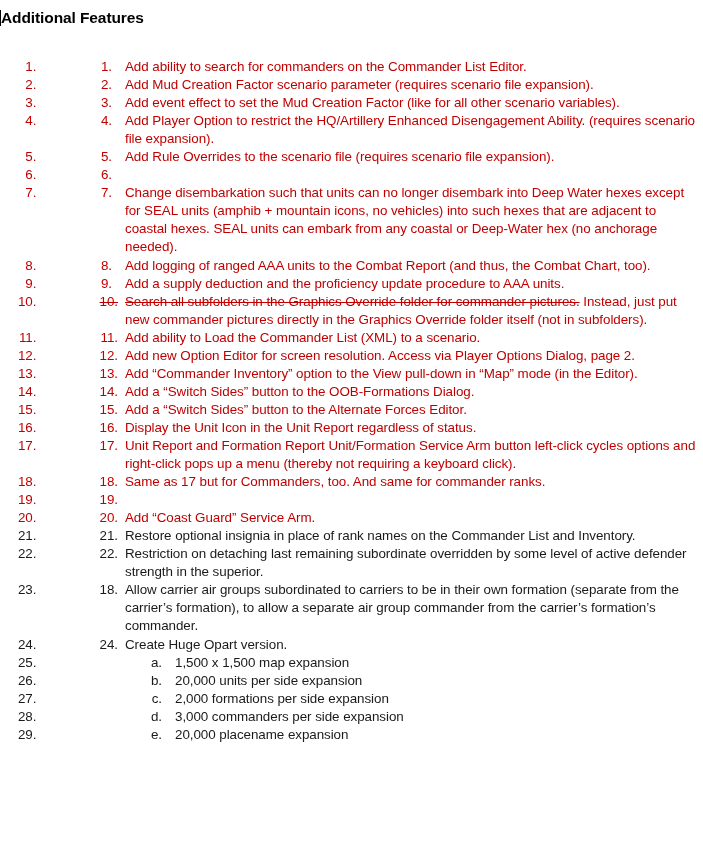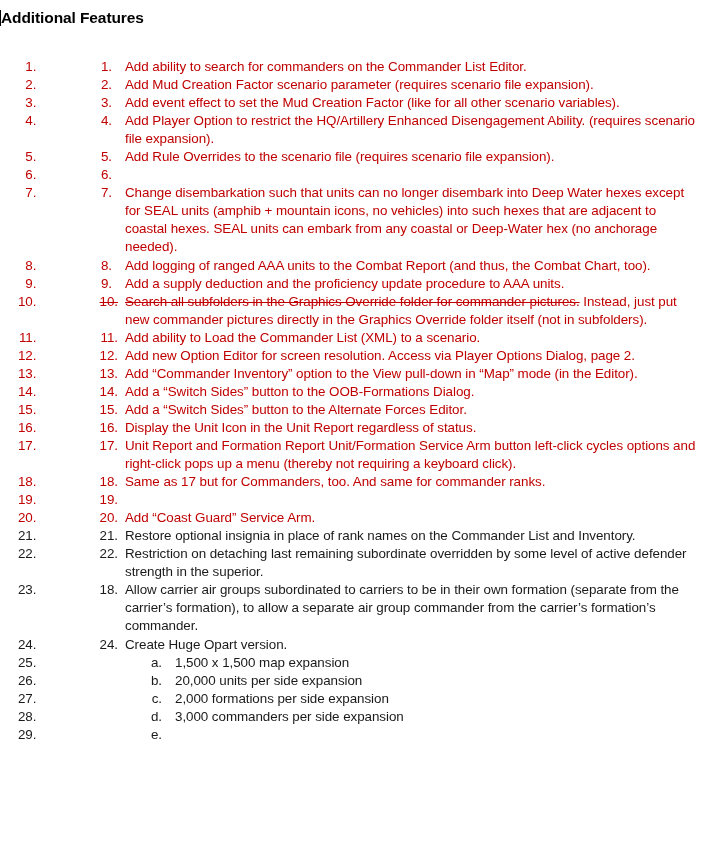--- a/index.html
+++ b/index.html
@@ -143,16 +143,16 @@
       <li class="li double"><span class="marker">19.</span></li>
       <li class="li double"><span class="marker">20.</span><span>Add “Coast Guard” Service Arm.</span></li>
       <li class="li double black"><span class="marker">21.</span><span>Restore optional insignia in place of rank names on the Commander List and Inventory.</span></li>
       <li class="li double black"><span class="marker">22.</span><span>Restriction on detaching last remaining subordinate overridden by some level of active defender strength in the superior.</span></li>
       <li class="li double black"><span class="marker">18.</span><span>Allow carrier air groups subordinated to carriers to be in their own formation (separate from the carrier’s formation), to allow a separate air group commander from the carrier’s formation’s commander.</span></li>
       <li class="li double black"><span class="marker">24.</span><span>Create Huge Opart version.</span></li>
       <li class="li-sub"><span class="marker-sub">a.</span><span>1,500 x 1,500 map expansion</span></li>
       <li class="li-sub"><span class="marker-sub">b.</span><span>20,000 units per side expansion</span></li>
       <li class="li-sub"><span class="marker-sub">c.</span><span>2,000 formations per side expansion</span></li>
       <li class="li-sub"><span class="marker-sub">d.</span><span>3,000 commanders per side expansion</span></li>
-      <li class="li-sub"><span class="marker-sub">e.</span></li>
+      <li class="li-sub"><span class="marker-sub">e.</span><span>20,000 placename expansion</span></li>
     </ol>
 
 </div>
 
 </body></html>

